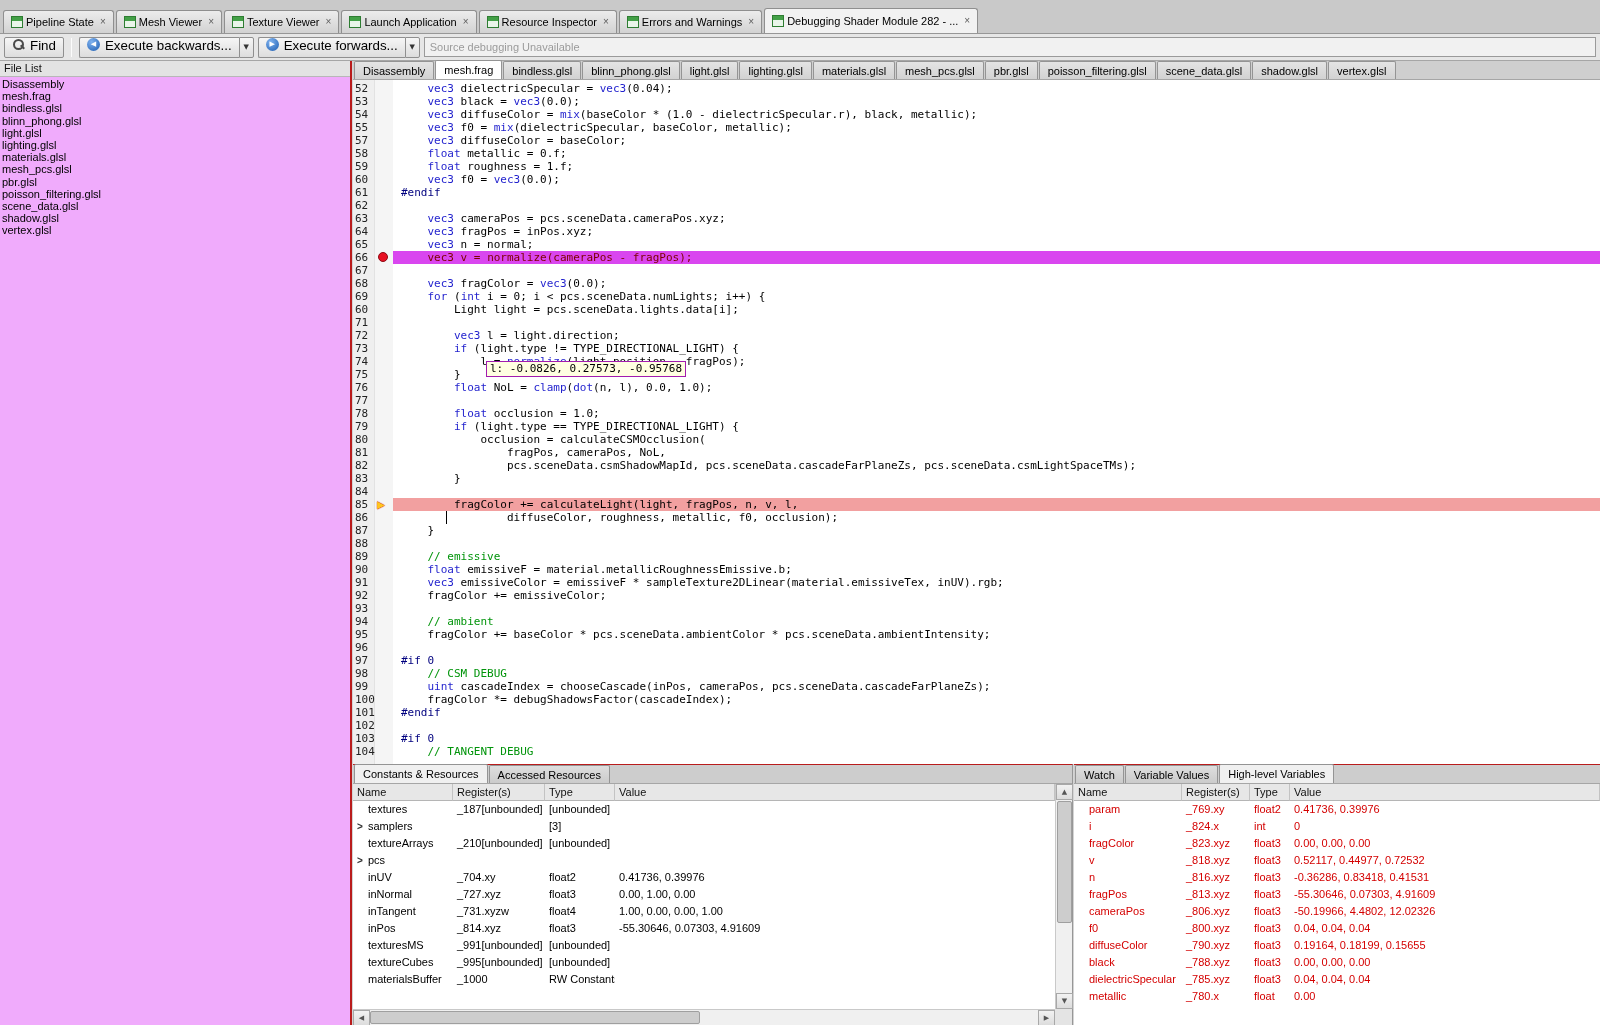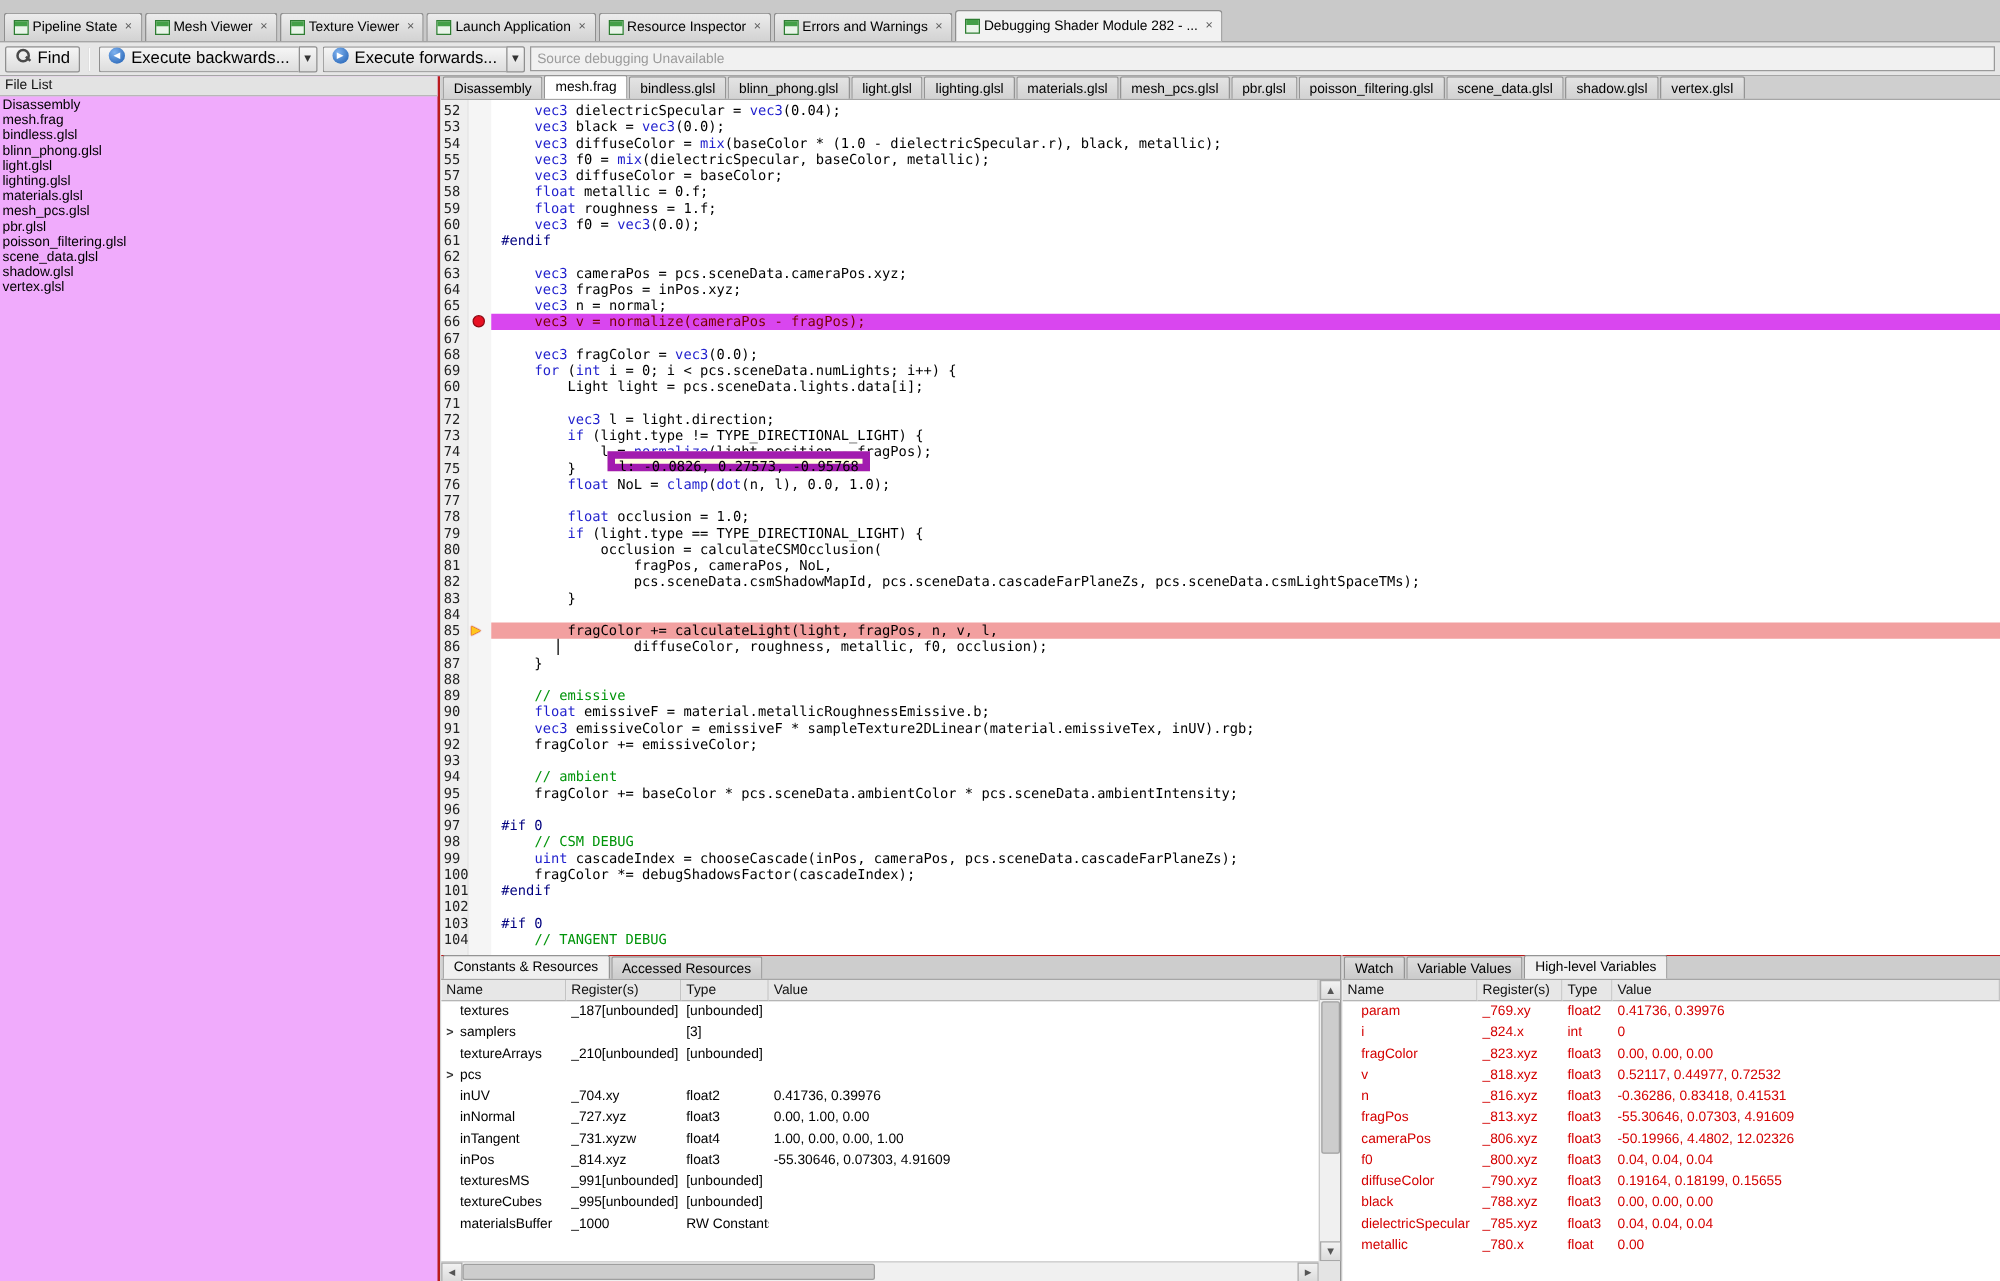--- a/index.html
+++ b/index.html
@@ -50,21 +50,21 @@
 .ltext{flex:1;padding-left:8px}
 .kw{color:#1f1fcd}
 .cm{color:#00940a}
 .pp{color:#00007f}
 .ltext.bp{background:#d946ef;color:#7c0000}
 .ltext.bp .kw,.ltext.bp .cm,.ltext.bp .pp{color:#7c0000}
 .ltext.cur{background:#f2a0a0}
 .bpdot{position:absolute;left:3px;top:1px;width:10px;height:10px;border-radius:50%;background:#e81123;border:1px solid #8e0a14}
 .curarrow{position:absolute;left:2px;top:0;color:#ffc61e;font-size:10px;line-height:13px;font-family:"DejaVu Sans",sans-serif;text-shadow:0 0 1px #c00000,0 0 1px #c00000}
 #caret{position:absolute;left:93px;top:431px;width:1px;height:13px;background:#000}
-#code-tooltip{position:absolute;left:133px;top:281px;background:#ffffe1;border:6px solid #a21caf;padding:0 3px;height:16px;line-height:14px;font-family:"DejaVu Sans Mono",monospace;font-size:11px;white-space:nowrap;z-index:5}
+#code-tooltip{position:absolute;left:133px;top:281px;background:#ffffe1;border:1px solid #a21caf;padding:0 3px;height:16px;line-height:14px;font-family:"DejaVu Sans Mono",monospace;font-size:11px;white-space:nowrap;z-index:5}
 
 
 .bpanel{position:absolute;top:764px;height:261px;background:#e9e9e9;border-top:1px solid #b91c1c}
 #res-panel{left:353px;width:720px;border-right:1px solid #979797}
 #watch-panel{left:1074px;width:526px}
 .ptabs{height:19px;background:#cdcdcd;border-bottom:1px solid #a6a6a6;display:flex;align-items:flex-end;padding-left:1px}
 .ptab{height:18px;display:flex;align-items:center;padding:0 8px;background:linear-gradient(#dedede,#cbcbcb);border:1px solid #949494;border-bottom:none;margin-right:1px;border-radius:2px 2px 0 0;white-space:nowrap;cursor:default}
 .ptab.active{background:#f0f0f0;height:19px}
 .tbl{position:absolute;left:0;top:19px;background:#fff;overflow:hidden}
 #res-panel .tbl{right:17px;bottom:16px}

